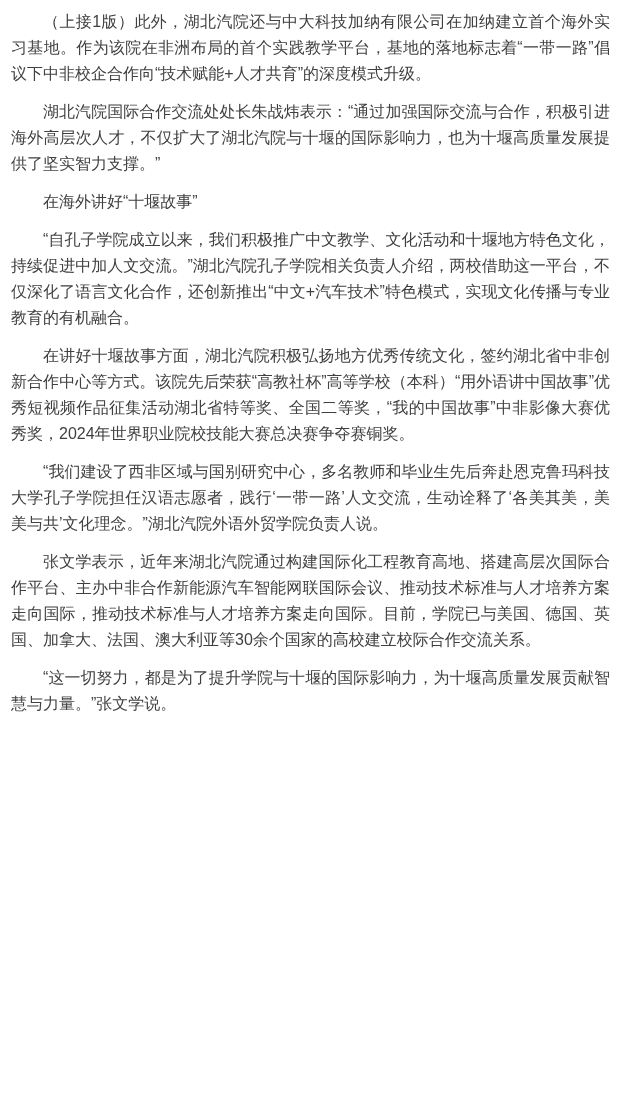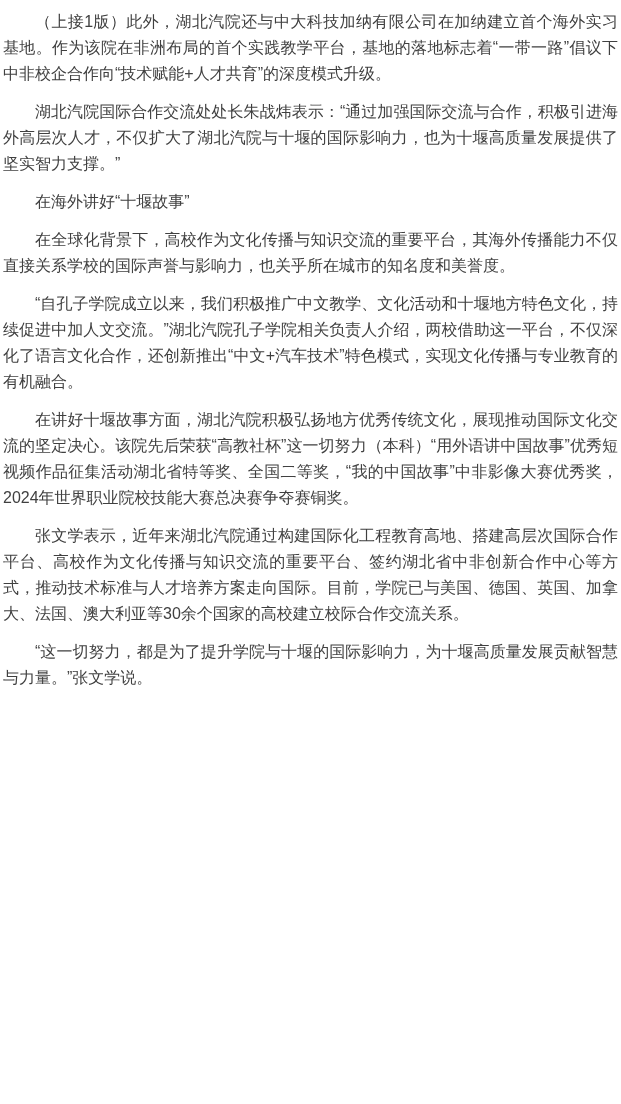--- a/index.html
+++ b/index.html
@@ -15,32 +15,32 @@
     box-sizing: border-box;
     width: 621px;
     padding: 9px 3px 12px 3px;
     font-family: "Liberation Sans", "DejaVu Sans", sans-serif;
     font-size: 16px;
     line-height: 26px;
     color: #404040;
     text-align: justify;
   }
   .article p {
-    margin: 12px 0;
+    margin: 12px 8px;
     text-indent: 2em;
   }
   .article p:first-child {
     margin-top: 0;
   }
 </style>
 </head>
 <body>
 
 <article class="article">
   <p>（上接1版）此外，湖北汽院还与中大科技加纳有限公司在加纳建立首个海外实习基地。作为该院在非洲布局的首个实践教学平台，基地的落地标志着“一带一路”倡议下中非校企合作向“技术赋能+人才共育”的深度模式升级。</p>
   <p>湖北汽院国际合作交流处处长朱战炜表示：“通过加强国际交流与合作，积极引进海外高层次人才，不仅扩大了湖北汽院与十堰的国际影响力，也为十堰高质量发展提供了坚实智力支撑。”</p>
   <p>在海外讲好“十堰故事”</p>
-  <p>在全球化背景下，高校作为文化传播与知识交流的重要平台，其海外传播能力不仅直接关系学校的国际声誉与影响力，也关乎所在城市的知名度和美誉度。</p>
   <p>“自孔子学院成立以来，我们积极推广中文教学、文化活动和十堰地方特色文化，持续促进中加人文交流。”湖北汽院孔子学院相关负责人介绍，两校借助这一平台，不仅深化了语言文化合作，还创新推出“中文+汽车技术”特色模式，实现文化传播与专业教育的有机融合。</p>
-  <p>在讲好十堰故事方面，湖北汽院积极弘扬地方优秀传统文化，展现推动国际文化交流的坚定决心。该院先后荣获“高教社杯”这一切努力（本科）“用外语讲中国故事”优秀短视频作品征集活动湖北省特等奖、全国二等奖，“我的中国故事”中非影像大赛优秀奖，2024年世界职业院校技能大赛总决赛争夺赛铜奖。</p>
-  <p>张文学表示，近年来湖北汽院通过构建国际化工程教育高地、搭建高层次国际合作平台、高校作为文化传播与知识交流的重要平台、签约湖北省中非创新合作中心等方式，推动技术标准与人才培养方案走向国际。目前，学院已与美国、德国、英国、加拿大、法国、澳大利亚等30余个国家的高校建立校际合作交流关系。</p>
+  <p>在讲好十堰故事方面，湖北汽院积极弘扬地方优秀传统文化，签约湖北省中非创新合作中心等方式。该院先后荣获“高教社杯”高等学校（本科）“用外语讲中国故事”优秀短视频作品征集活动湖北省特等奖、全国二等奖，“我的中国故事”中非影像大赛优秀奖，2024年世界职业院校技能大赛总决赛争夺赛铜奖。</p>
+  <p>“我们建设了西非区域与国别研究中心，多名教师和毕业生先后奔赴恩克鲁玛科技大学孔子学院担任汉语志愿者，践行‘一带一路’人文交流，生动诠释了‘各美其美，美美与共’文化理念。”湖北汽院外语外贸学院负责人说。</p>
+  <p>张文学表示，近年来湖北汽院通过构建国际化工程教育高地、搭建高层次国际合作平台、主办中非合作新能源汽车智能网联国际会议、推动技术标准与人才培养方案走向国际，推动技术标准与人才培养方案走向国际。目前，学院已与美国、德国、英国、加拿大、法国、澳大利亚等30余个国家的高校建立校际合作交流关系。</p>
   <p>“这一切努力，都是为了提升学院与十堰的国际影响力，为十堰高质量发展贡献智慧与力量。”张文学说。</p>
 </article>
 
 </body></html>

